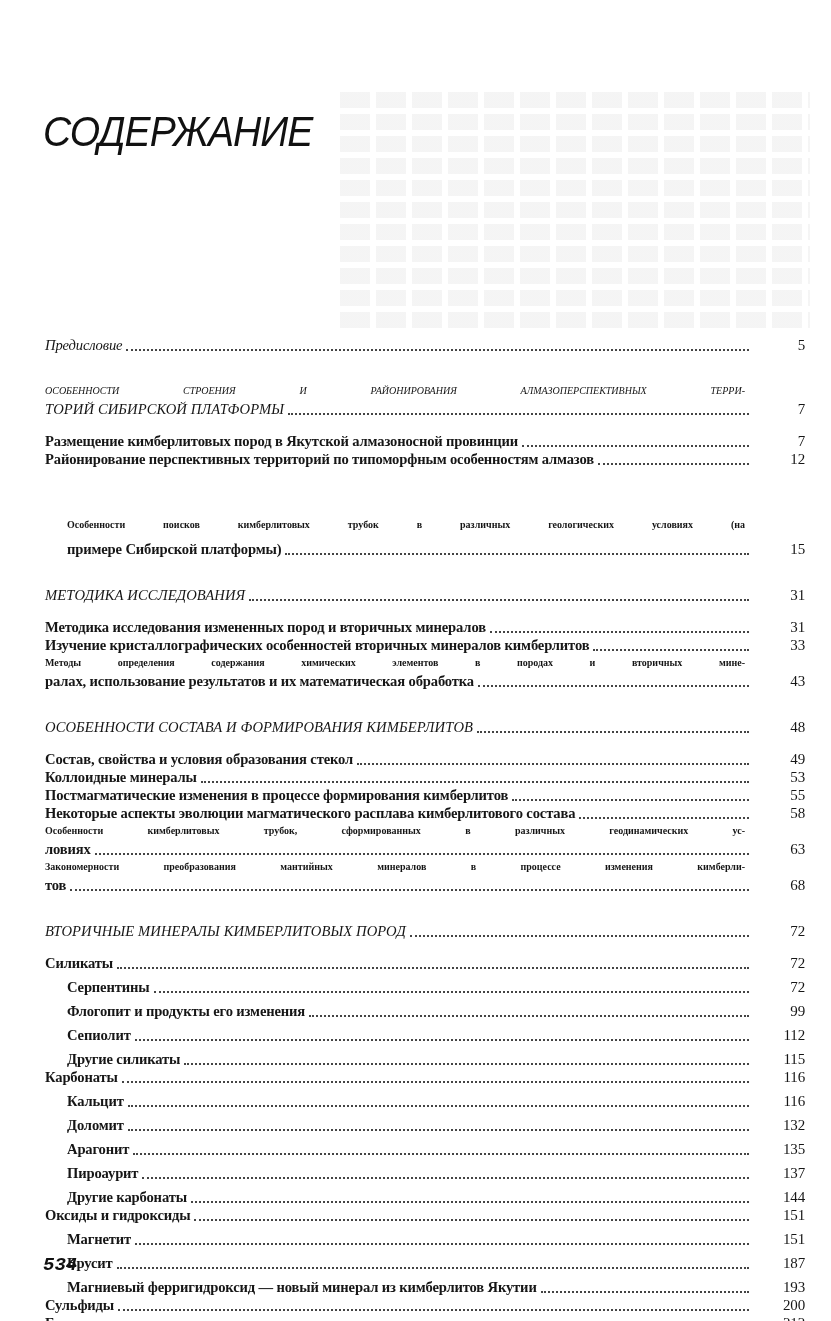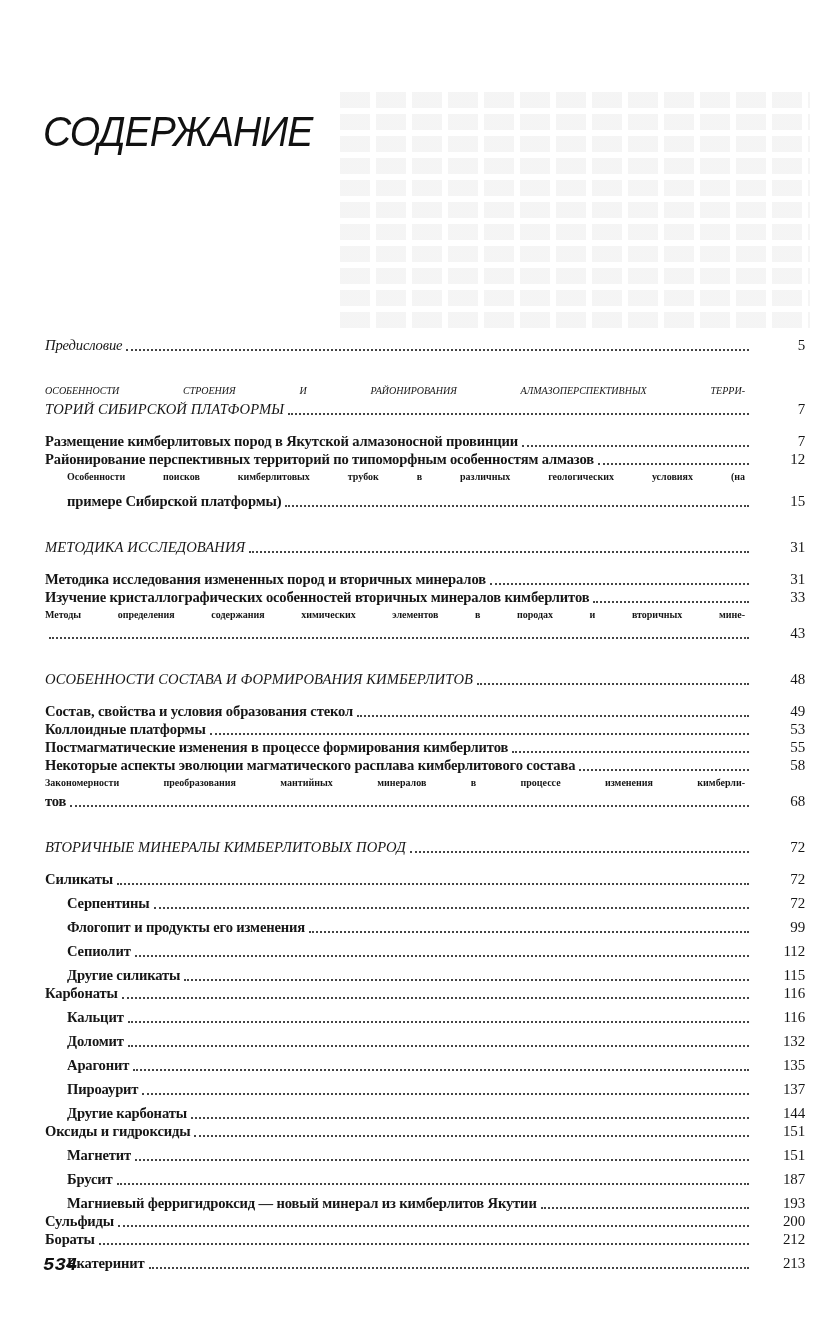--- a/index.html
+++ b/index.html
@@ -31,21 +31,21 @@
   .row .leader {
     flex: 1 1 auto; overflow: hidden; white-space: nowrap; margin: 0 4px 3px 4px;
     border-bottom: 2px dotted #444; height: 0; min-width: 10px;
   }
   .row .page { flex: 0 0 52px; text-align: right; font-weight: 400; font-size: 15px; }
   .row.part .text { font-style: italic; font-weight: 400; letter-spacing: 0.1px; text-align: right; }
   .row.front .text { font-style: italic; font-weight: 400; }
   .row.sub { padding-left: 22px; margin-top: 6px; }
   .wrapline { font-size: 10px; line-height: 18px; font-weight: 700; text-align: justify; text-align-last: justify; padding-right: 60px; }
   .wrapline.part { font-style: italic; font-weight: 400; }
-  .wrapline.sub { padding-left: 22px; }
+  .wrapline.sub { padding-left: 22px; margin-top: 48px; }
   .gap-l { height: 28px; }
   .gap-m { height: 14px; }
   .folio {
     position: absolute; left: 43px; top: 1254px;
     font-family: Liberation Mono, monospace; font-style: italic; font-weight: 700;
     font-size: 19px; color: #111;
   }
 </style>
 </head>
 <body>
@@ -118,52 +118,61 @@
     <span class="page">31</span>
   </div>
   <div class="row">
     <span class="text">Изучение кристаллографических особенностей вторичных минералов кимберлитов</span>
     <span class="leader"></span>
     <span class="page">33</span>
   </div>
   <div>
     <div class="wrapline">Методы определения содержания химических элементов в породах и вторичных мине-</div>
     <div class="row">
+      <span class="text">ралах, использование результатов и их математическая обработка</span>
       <span class="leader"></span>
       <span class="page">43</span>
     </div>
   </div>
 
   <div class="gap-l"></div>
 
   <div class="row part">
     <span class="text">ОСОБЕННОСТИ СОСТАВА И ФОРМИРОВАНИЯ КИМБЕРЛИТОВ</span>
     <span class="leader"></span>
     <span class="page">48</span>
   </div>
   <div class="gap-m"></div>
   <div class="row">
     <span class="text">Состав, свойства и условия образования стекол</span>
     <span class="leader"></span>
     <span class="page">49</span>
   </div>
   <div class="row">
-    <span class="text">Коллоидные платформы</span>
+    <span class="text">Коллоидные минералы</span>
     <span class="leader"></span>
     <span class="page">53</span>
   </div>
   <div class="row">
     <span class="text">Постмагматические изменения в процессе формирования кимберлитов</span>
     <span class="leader"></span>
     <span class="page">55</span>
   </div>
   <div class="row">
     <span class="text">Некоторые аспекты эволюции магматического расплава кимберлитового состава</span>
     <span class="leader"></span>
     <span class="page">58</span>
+  </div>
+  <div>
+    <div class="wrapline">Особенности кимберлитовых трубок, сформированных в различных геодинамических ус-</div>
+    <div class="row">
+      <span class="text">ловиях</span>
+      <span class="leader"></span>
+      <span class="page">63</span>
+    </div>
   </div>
   <div>
     <div class="wrapline">Закономерности преобразования мантийных минералов в процессе изменения кимберли-</div>
     <div class="row">
       <span class="text">тов</span>
       <span class="leader"></span>
       <span class="page">68</span>
     </div>
   </div>
 

